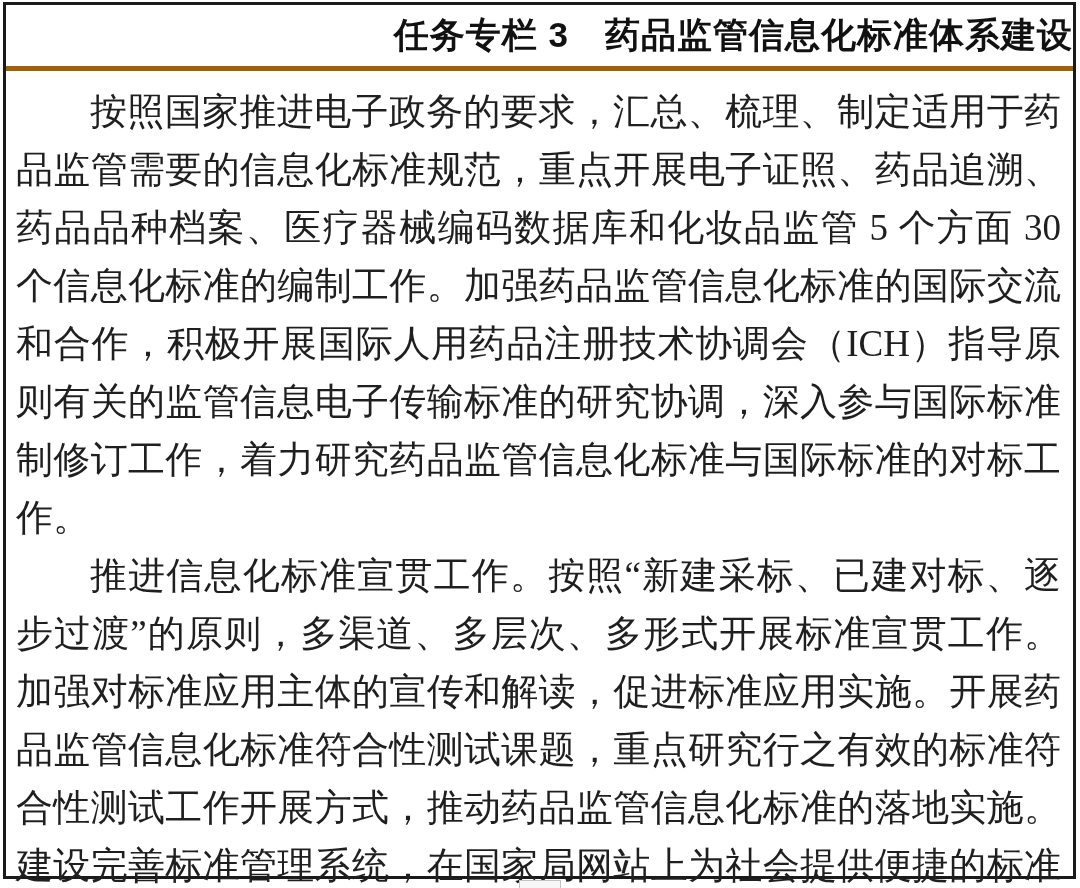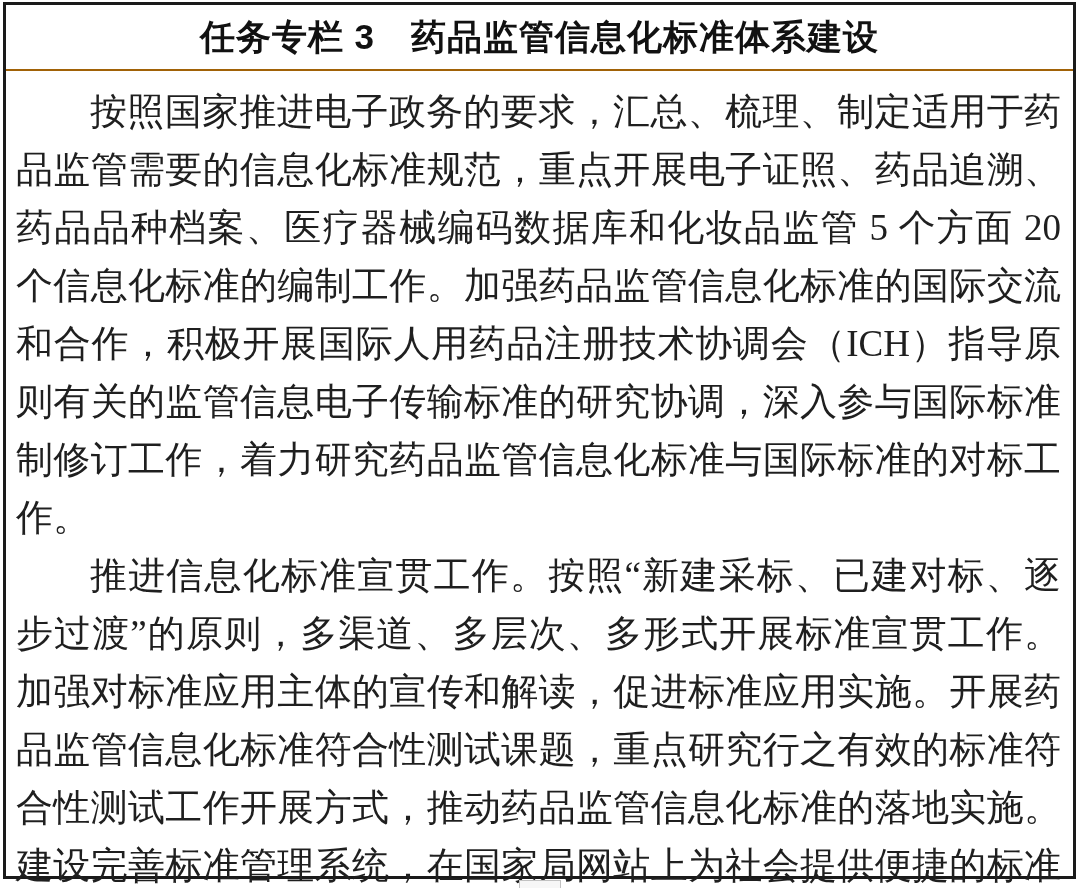--- a/index.html
+++ b/index.html
@@ -17,24 +17,24 @@
     position: absolute;
     left: 3px;
     top: 2px;
     right: 4px;
     bottom: 9px;
     border: 3px solid #1a1a1a;
     background: #ffffff;
   }
   .title-bar {
     height: 66px;
-    border-bottom: 2px solid #a16207;
+    border-bottom: 5px solid #a16207;
     display: flex;
     align-items: center;
-    justify-content: center;
+    justify-content: flex-end;
   }
   .title-bar h1 {
     font-family: "Liberation Sans", sans-serif;
     font-weight: bold;
     font-size: 35px;
     letter-spacing: 1px;
     color: #111111;
     white-space: nowrap;
   }
   .doc-body {
@@ -62,18 +62,18 @@
 </style>
 </head>
 <body>
 
 <div class="page">
   <div class="task-box">
     <div class="title-bar">
       <h1>任务专栏 3　药品监管信息化标准体系建设</h1>
     </div>
     <div class="doc-body">
-      <p>按照国家推进电子政务的要求，汇总、梳理、制定适用于药品监管需要的信息化标准规范，重点开展电子证照、药品追溯、药品品种档案、医疗器械编码数据库和化妆品监管 5 个方面 20 个信息化标准的编制工作。加强药品监管信息化标准的国际交流和合作，积极开展国际人用药品注册技术协调会（ICH）指导原则有关的监管信息电子传输标准的研究协调，深入参与国际标准制修订工作，着力研究药品监管信息化标准与国际标准的对标工作。</p>
+      <p>按照国家推进电子政务的要求，汇总、梳理、制定适用于药品监管需要的信息化标准规范，重点开展电子证照、药品追溯、药品品种档案、医疗器械编码数据库和化妆品监管 5 个方面 30 个信息化标准的编制工作。加强药品监管信息化标准的国际交流和合作，积极开展国际人用药品注册技术协调会（ICH）指导原则有关的监管信息电子传输标准的研究协调，深入参与国际标准制修订工作，着力研究药品监管信息化标准与国际标准的对标工作。</p>
       <p>推进信息化标准宣贯工作。按照“新建采标、已建对标、逐步过渡”的原则，多渠道、多层次、多形式开展标准宣贯工作。加强对标准应用主体的宣传和解读，促进标准应用实施。开展药品监管信息化标准符合性测试课题，重点研究行之有效的标准符合性测试工作开展方式，推动药品监管信息化标准的落地实施。建设完善标准管理系统，在国家局网站上为社会提供便捷的标准查询和下载服务。</p>
     </div>
   </div>
   <div class="page-marker"></div>
 </div>
 
 </body></html>

